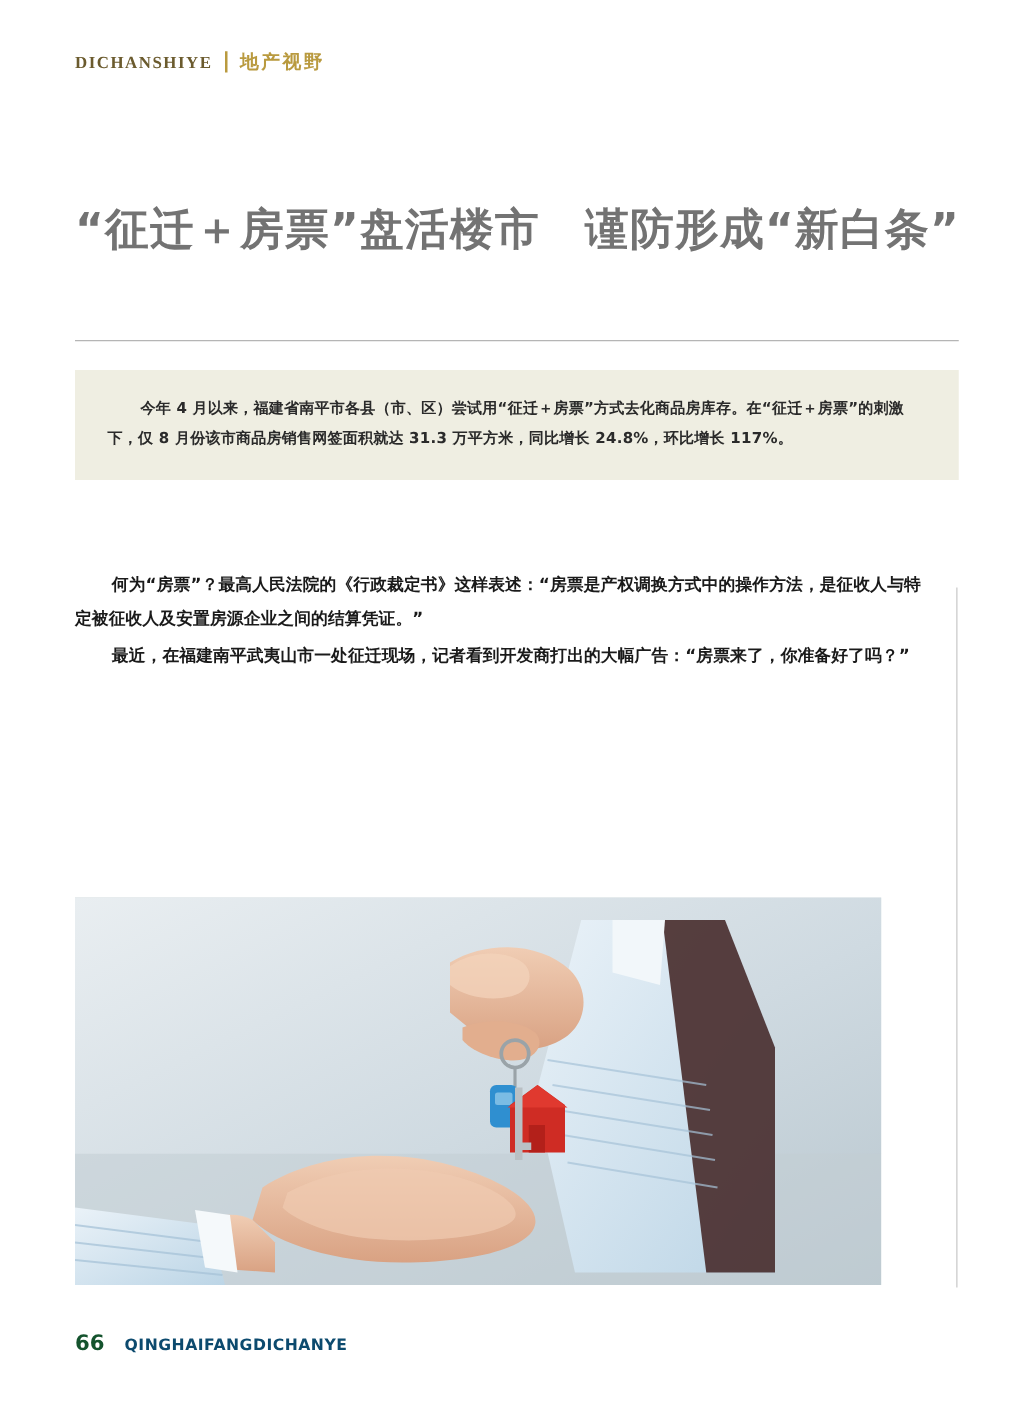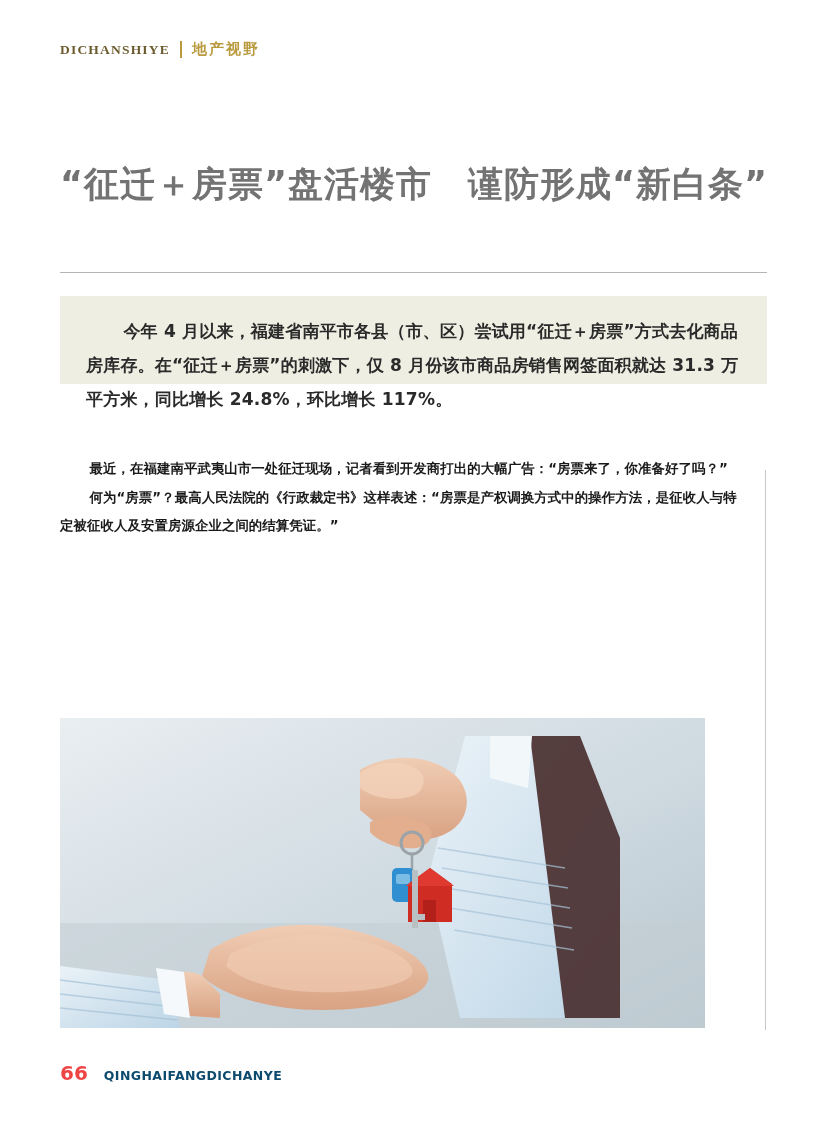--- a/index.html
+++ b/index.html
@@ -85,21 +85,21 @@
     left: 60px;
     width: 707px;
     height: 88px;
     background: #efeee2;
     box-sizing: border-box;
     padding: 18px 26px 0 26px;
   }
   .lead p {
     margin: 0;
     font-family: "DejaVu Sans", sans-serif;
-    font-size: 17px;
+    font-size: 12px;
     font-weight: 700;
     line-height: 2.0;
     color: #2a2a2a;
     text-indent: 2.2em;
     letter-spacing: 0.2px;
   }
 
   
   .body-col {
     position: absolute;
@@ -144,23 +144,23 @@
   .footer {
     position: absolute;
     bottom: 38px;
     left: 60px;
     display: flex;
     align-items: baseline;
     gap: 16px;
   }
   .folio {
     font-family: "DejaVu Sans", sans-serif;
-    font-size: 20px;
-    font-weight: 700;
-    color: #ef4444;
+    font-size: 17px;
+    font-weight: 700;
+    color: #14532d;
   }
   .footer-latin {
     font-family: "DejaVu Sans", sans-serif;
     font-size: 12.5px;
     font-weight: 700;
     letter-spacing: 0.4px;
     color: #0c4a6e;
   }
 </style>
 </head>
@@ -176,22 +176,22 @@
 
   <h1 class="title">“征迁＋房票”盘活楼市　谨防形成“新白条”</h1>
 
   <div class="rule"></div>
 
   <div class="lead">
     <p>今年 4 月以来，福建省南平市各县（市、区）尝试用“征迁＋房票”方式去化商品房库存。在“征迁＋房票”的刺激下，仅 8 月份该市商品房销售网签面积就达 31.3 万平方米，同比增长 24.8%，环比增长 117%。</p>
   </div>
 
   <div class="body-col">
+    <p>何为“房票”？最高人民法院的《行政裁定书》这样表述：“房票是产权调换方式中的操作方法，是征收人与特定被征收人及安置房源企业之间的结算凭证。”</p>
     <p>最近，在福建南平武夷山市一处征迁现场，记者看到开发商打出的大幅广告：“房票来了，你准备好了吗？”</p>
-    <p>何为“房票”？最高人民法院的《行政裁定书》这样表述：“房票是产权调换方式中的操作方法，是征收人与特定被征收人及安置房源企业之间的结算凭证。”</p>
   </div>
 
   <div class="col-rule"></div>
 
   <div class="photo">
     <svg width="645" height="310" viewBox="0 0 645 310" xmlns="http://www.w3.org/2000/svg">
       <defs>
         <linearGradient id="bg" x1="0" y1="0" x2="1" y2="1">
           <stop offset="0%" stop-color="#e9eef1"></stop>
           <stop offset="55%" stop-color="#cfdae1"></stop>

